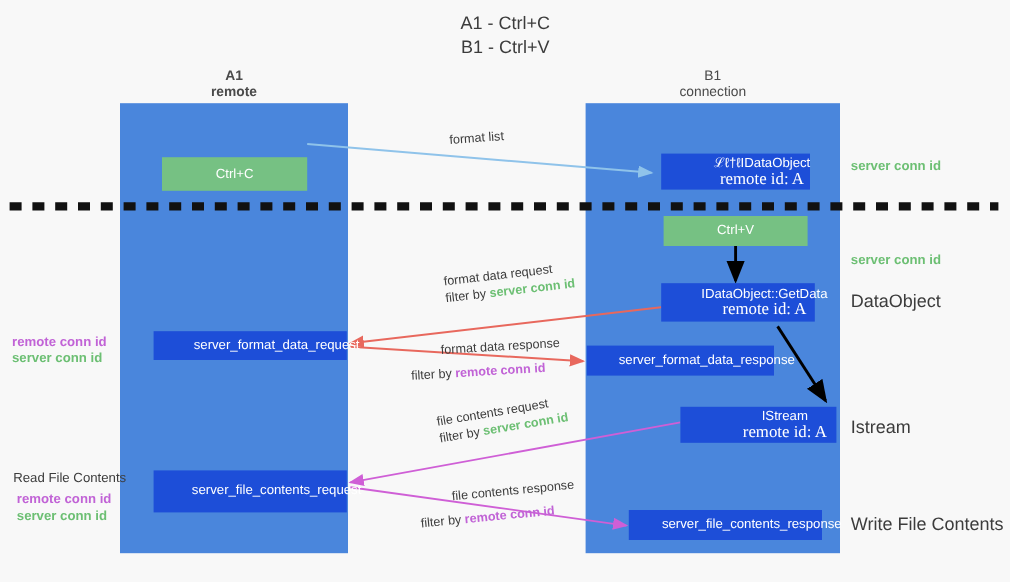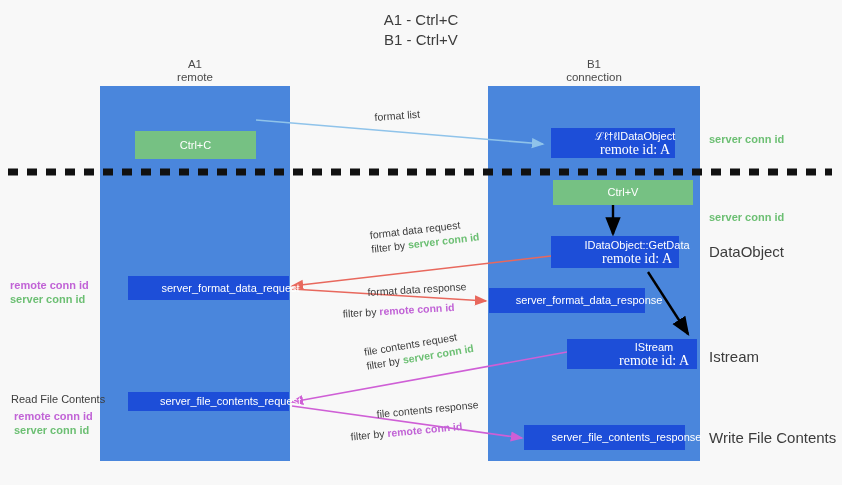--- a/index.html
+++ b/index.html
@@ -61,21 +61,21 @@
 </head>
 <body>
 
 <div id="stage">
 
   <div class="abs title">
     <div>A1 - Ctrl+C</div>
     <div>B1 - Ctrl+V</div>
   </div>
 
-  <div class="abs colhead" style="left:100px;top:58px;width:190px;">
+  <div class="abs colhead" style="left:100px;top:58px;width:190px;font-weight:bold;">
     <div>A1</div>
     <div>remote</div>
   </div>
   <div class="abs colhead" style="left:488px;top:58px;width:212px;">
     <div>B1</div>
     <div>connection</div>
   </div>
 
   <div class="abs lane" style="left:100px;top:86px;width:190px;height:375px;"></div>
   <div class="abs lane" style="left:488px;top:86px;width:212px;height:375px;"></div>
@@ -115,21 +115,21 @@
 
   <div class="abs box green" style="left:135px;top:103px;width:121px;height:28px;margin-top:28px;">
     <div>Ctrl+C</div>
   </div>
 
   <div class="abs box orange" style="left:551px;top:128px;width:124px;height:30px;">
     <div>ℒℓ†ℓIDataObject</div>
     <div class="l2">remote id: A</div>
   </div>
 
-  <div class="abs box green" style="left:553px;top:180px;width:140px;height:25px;">
+  <div class="abs box green" style="left:553px;top:180px;width:120px;height:25px;">
     <div>Ctrl+V</div>
   </div>
 
   <div class="abs box orange" style="left:551px;top:236px;width:128px;height:32px;">
     <div>IDataObject::GetData</div>
     <div class="l2">remote id: A</div>
   </div>
 
   <div class="abs box orange" style="left:567px;top:339px;width:130px;height:30px;">
     <div>IStream</div>
@@ -137,21 +137,21 @@
   </div>
 
   <div class="abs box orange" style="left:128px;top:276px;width:161px;height:24px;">
     <div>server_format_data_request</div>
   </div>
 
   <div class="abs box orange" style="left:489px;top:288px;width:156px;height:25px;">
     <div>server_format_data_response</div>
   </div>
 
-  <div class="abs box orange" style="left:128px;top:392px;width:161px;height:19px;">
+  <div class="abs box orange" style="left:128px;top:392px;width:161px;height:35px;">
     <div>server_file_contents_request</div>
   </div>
 
   <div class="abs box orange" style="left:524px;top:425px;width:161px;height:25px;">
     <div>server_file_contents_response</div>
   </div>
 
   <div class="abs cap" style="left:374px;top:110px;transform:rotate(-4.2deg);transform-origin:left top;">
     <span>format list</span>
   </div>

